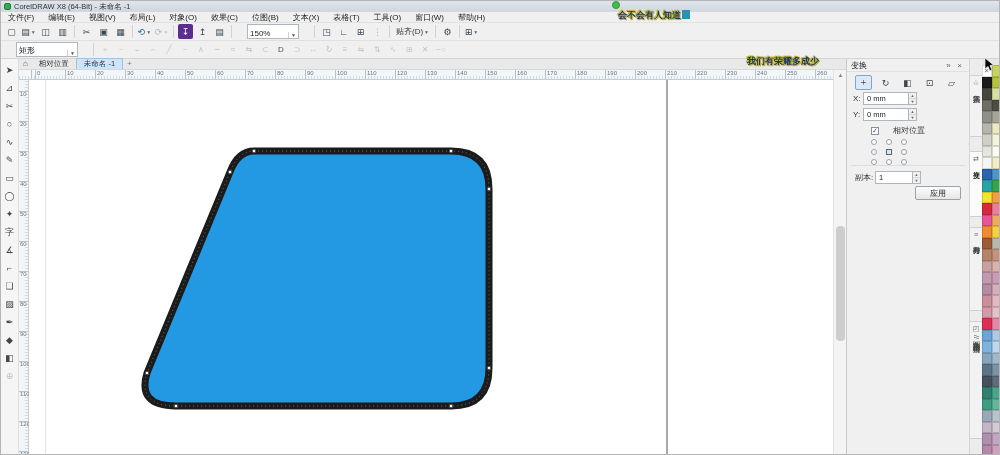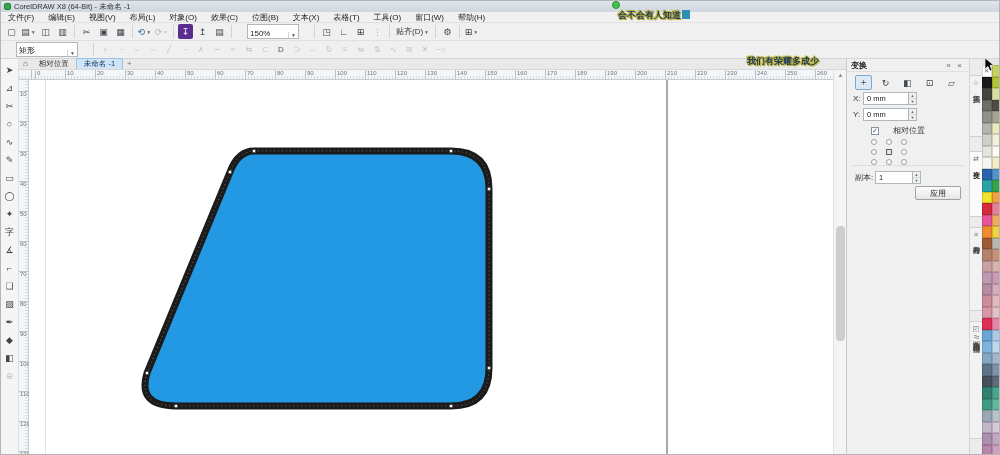--- a/index.html
+++ b/index.html
@@ -45,21 +45,21 @@
   #canvas{position:absolute;left:28px;top:79px;width:804px;height:376px;background:#ffffff;}
   #page-edge{position:absolute;top:0;height:376px;width:2px;background:#a9a9a9;}
   #page-edge-left{position:absolute;top:0;height:376px;width:1px;background:#e3e3e3;}
   
   #vscroll{position:absolute;left:832px;top:69px;width:13px;height:386px;background:#f4f4f4;border-left:1px solid #e2e2e2;}
   #vscroll .arr{width:13px;height:10px;display:flex;align-items:center;justify-content:center;font-size:6px;color:#888;}
   #vscroll .thumb{position:absolute;left:2px;top:156px;width:9px;height:115px;background:#cdcdcd;border-radius:4px;}
   
   #docker{position:absolute;left:845px;top:58px;width:123px;height:397px;background:#f0f0f0;border-left:1px solid #c9c9c9;font-size:8px;color:#333;}
   #docker .hdr{position:absolute;left:0;top:0;width:100%;height:13px;display:flex;align-items:center;padding:0 4px;border-bottom:1px solid #e0e0e0;}
-  #docker .hdr .t{flex:1;color:#222;font-weight:bold;}
+  #docker .hdr .t{flex:1;color:#222;}
   #docker .hdr .hb{width:11px;text-align:center;color:#666;font-size:8px;}
   .mode-row{position:absolute;left:8px;top:16px;display:flex;gap:5px;}
   .mode-btn{width:17px;height:15px;display:flex;align-items:center;justify-content:center;font-size:9px;color:#3d4750;border:1px solid transparent;border-radius:2px;}
   .mode-btn.active{background:#dce9f5;border-color:#7aa7d0;}
   .frow{position:absolute;display:flex;align-items:center;}
   .flab{width:10px;color:#333;}
   .fbox{width:46px;height:13px;background:#fff;border:1px solid #aeb6be;font-size:7.5px;display:flex;align-items:center;padding-left:3px;color:#222;}
   .spin{width:8px;height:13px;border:1px solid #aeb6be;border-left:none;display:flex;flex-direction:column;}
   .spin div{flex:1;display:flex;align-items:center;justify-content:center;font-size:4px;color:#666;border-bottom:1px solid #d8d8d8;}
   .spin div:last-child{border-bottom:none;}

